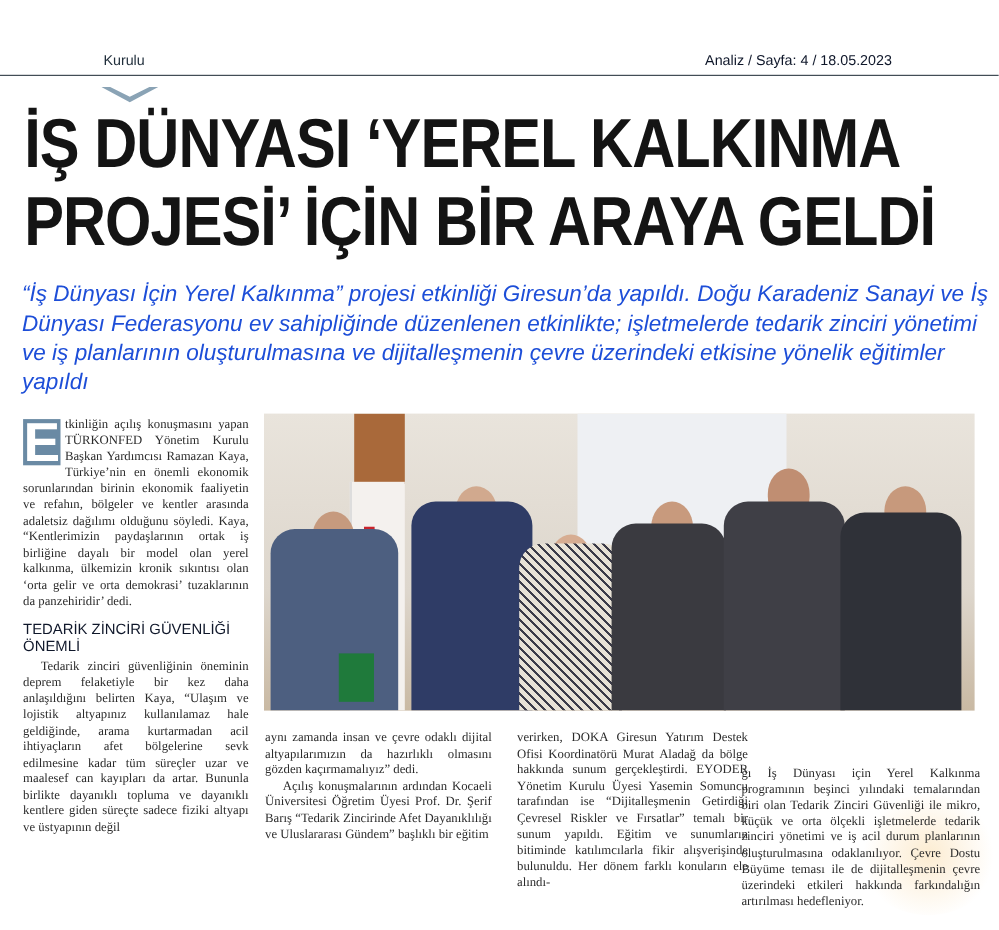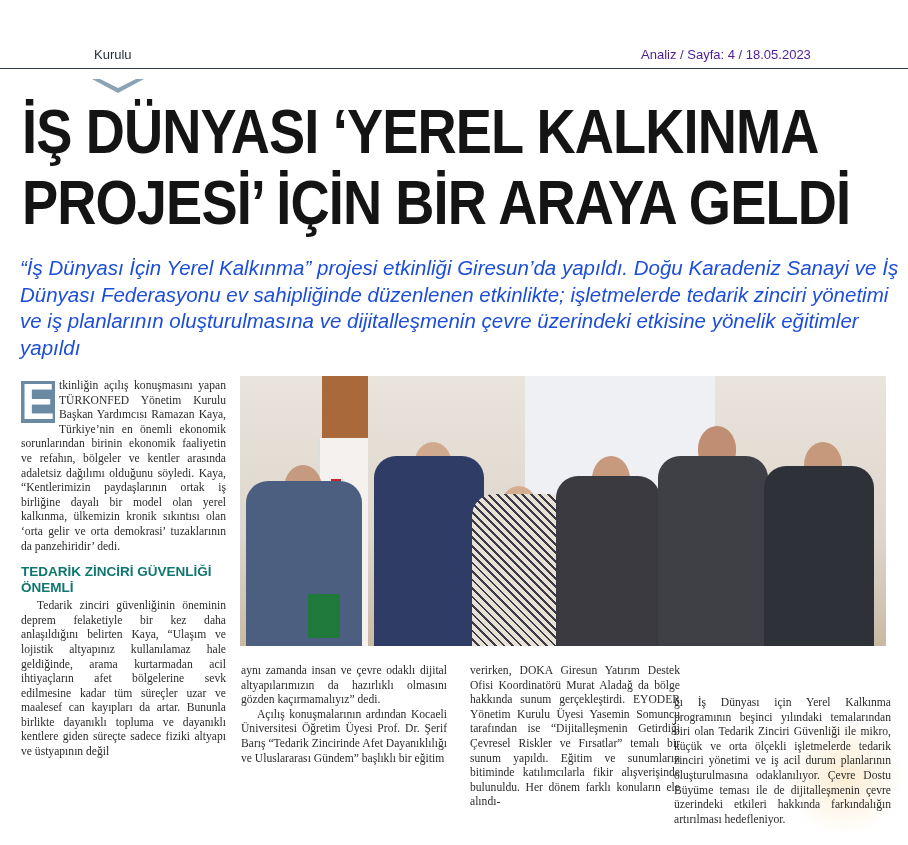--- a/index.html
+++ b/index.html
@@ -1,30 +1,30 @@
 <!DOCTYPE html>
 <html><head>
 <meta charset="utf-8">
 <style>
   html, body { margin:0; padding:0; background:#ffffff; }
   body { width:908px; height:845px; position:relative; overflow:hidden; font-family:"Liberation Serif", serif; color:#2a2a2a; }
   .hdr-left { position:absolute; left:94px; top:47px; font-family:"Liberation Sans", sans-serif; font-size:13px; color:#1f2d3a; }
-  .hdr-right { position:absolute; left:641px; top:47px; font-family:"Liberation Sans", sans-serif; font-size:13px; color:#4c1d95; }
+  .hdr-right { position:absolute; left:641px; top:47px; font-family:"Liberation Sans", sans-serif; font-size:13px; color:#0f172a; }
   .hdr-rule { position:absolute; left:0; top:68px; width:908px; height:1px; background:#2e3a44; }
   .chev { position:absolute; left:92px; top:79px; width:0; height:0; }
   .chev svg { display:block; }
   .headline { position:absolute; left:22px; top:96px; width:870px; font-family:"Liberation Sans", sans-serif; font-weight:bold; font-size:63px; line-height:71px; color:#141414; letter-spacing:-1px; transform:scaleX(0.86); transform-origin:left top; white-space:nowrap; }
   .deck { position:absolute; left:20px; top:255px; width:880px; font-family:"Liberation Sans", sans-serif; font-size:20.5px; line-height:26.5px; color:#1d4ed8;font-style:italic; }
   .col { position:absolute; font-size:11.6px; line-height:14.6px; text-align:justify; color:#2b2b2b; }
   .col1 { left:21px; top:379px; width:205px; }
   .col2 { left:241px; top:664px; width:206px; }
   .col3 { left:456px; top:664px; width:210px;margin-left:14px; }
   .col4 { left:674px; top:696px; width:217px; }
   .dropcap { float:left; width:34px; height:42px; background:#6a8aa4; color:#fff; font-family:"Liberation Sans", sans-serif; font-weight:bold; font-size:50px; line-height:42px; margin:2px 4px 0 0; text-align:center; overflow:hidden; }
-  .subhead { font-family:"Liberation Sans", sans-serif; font-weight:bold; font-size:13.5px; line-height:16px; color:#0f766e; margin:10px 0 3px 0; text-align:left; }
+  .subhead { font-family:"Liberation Sans", sans-serif; font-weight:normal; font-size:13.5px; line-height:16px; color:#0f172a; margin:10px 0 3px 0; text-align:left; }
   .indent { text-indent:16px; }
   .photo { position:absolute; left:240px; top:376px; width:646px; height:270px; background:linear-gradient(180deg,#e9e4dc 0%,#ddd6cc 60%,#c9b9a3 100%); overflow:hidden; }
   .screen { position:absolute; left:205px; top:0; width:150px; height:145px; background:#eef0f3; }
   .person { position:absolute; bottom:0; }
   .person .head { position:absolute; width:38px; height:46px; border-radius:50% 50% 45% 45%; background:#c69a7e; }
   .person .body { position:absolute; bottom:0; border-radius:22px 22px 0 0; }
   .banner { position:absolute; left:78px; top:62px; width:48px; height:208px; background:#f4f1ee; border-left:2px solid #ddd; }
   .banner span { position:absolute; left:8px; top:40px; font-family:"Liberation Sans", sans-serif; font-weight:bold; font-size:14px; color:#c8242c; writing-mode:vertical-rl; }
   .shelf { position:absolute; left:82px; top:0; width:46px; height:64px; background:#a9693a; }
   .flag { position:absolute; left:68px; top:218px; width:32px; height:44px; background:#1f7a3b; }

